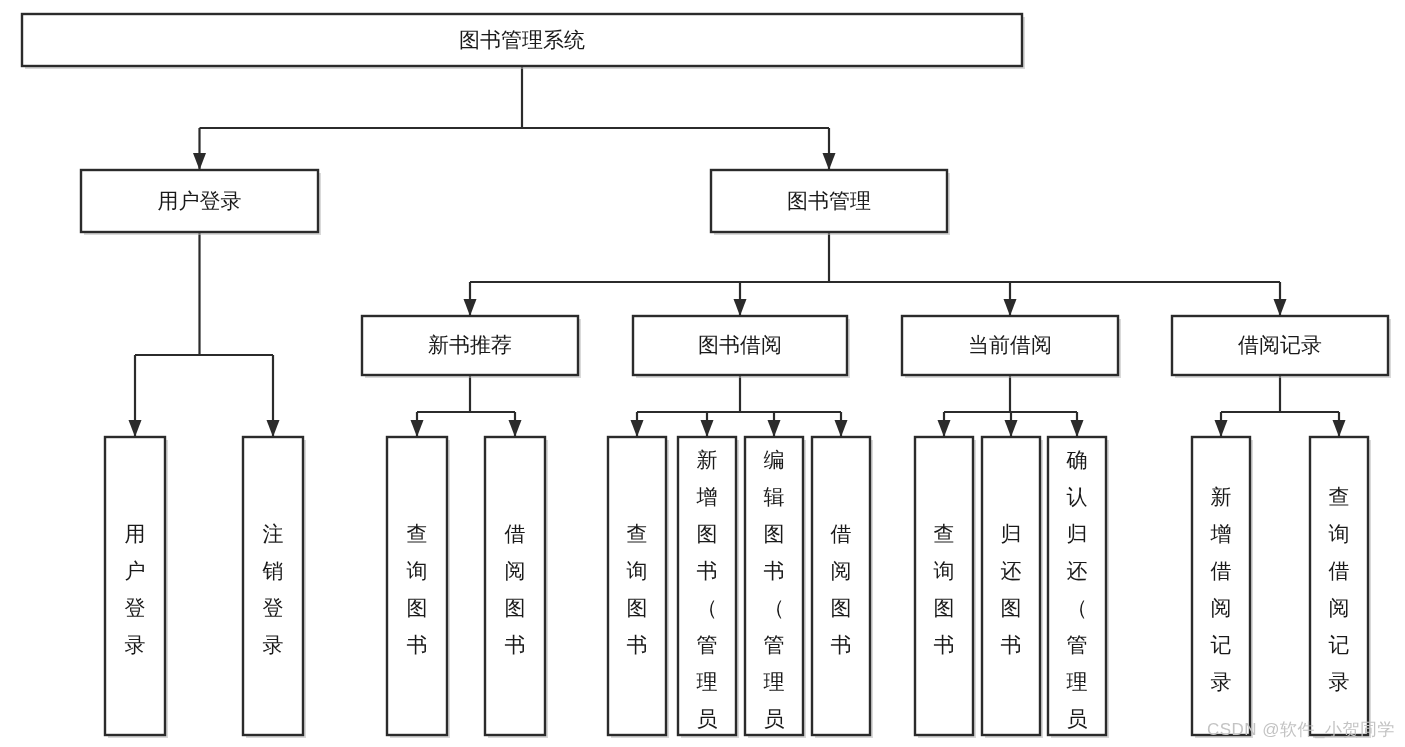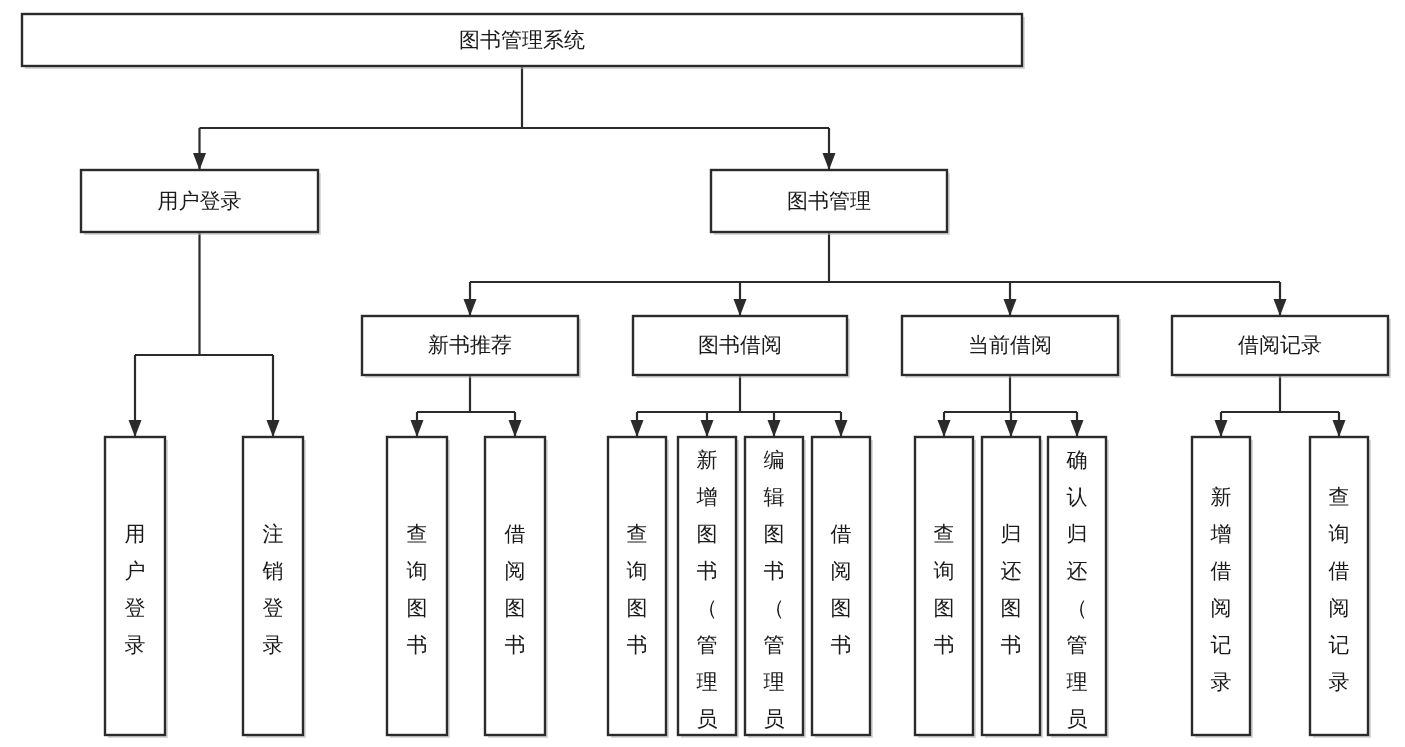--- a/index.html
+++ b/index.html
@@ -240,13 +240,14 @@
           <rect x="1192" y="437" width="58" height="298" class="node-rect"></rect>
           <text x="1221" y="503.86" class="node-label-v"><tspan x="1221" dy="0">新</tspan><tspan x="1221" dy="37">增</tspan><tspan x="1221" dy="37">借</tspan><tspan x="1221" dy="37">阅</tspan><tspan x="1221" dy="37">记</tspan><tspan x="1221" dy="37">录</tspan></text>
         </g>
         <g>
           <rect x="1313" y="440" width="58" height="298" class="node-shadow"></rect>
           <rect x="1310" y="437" width="58" height="298" class="node-rect"></rect>
           <text x="1339" y="503.86" class="node-label-v"><tspan x="1339" dy="0">查</tspan><tspan x="1339" dy="37">询</tspan><tspan x="1339" dy="37">借</tspan><tspan x="1339" dy="37">阅</tspan><tspan x="1339" dy="37">记</tspan><tspan x="1339" dy="37">录</tspan></text>
         </g>
       </g>
   </svg>
+  <div class="watermark-text">CSDN @软件_小贺同学</div>
 </div>
 
 </body></html>

